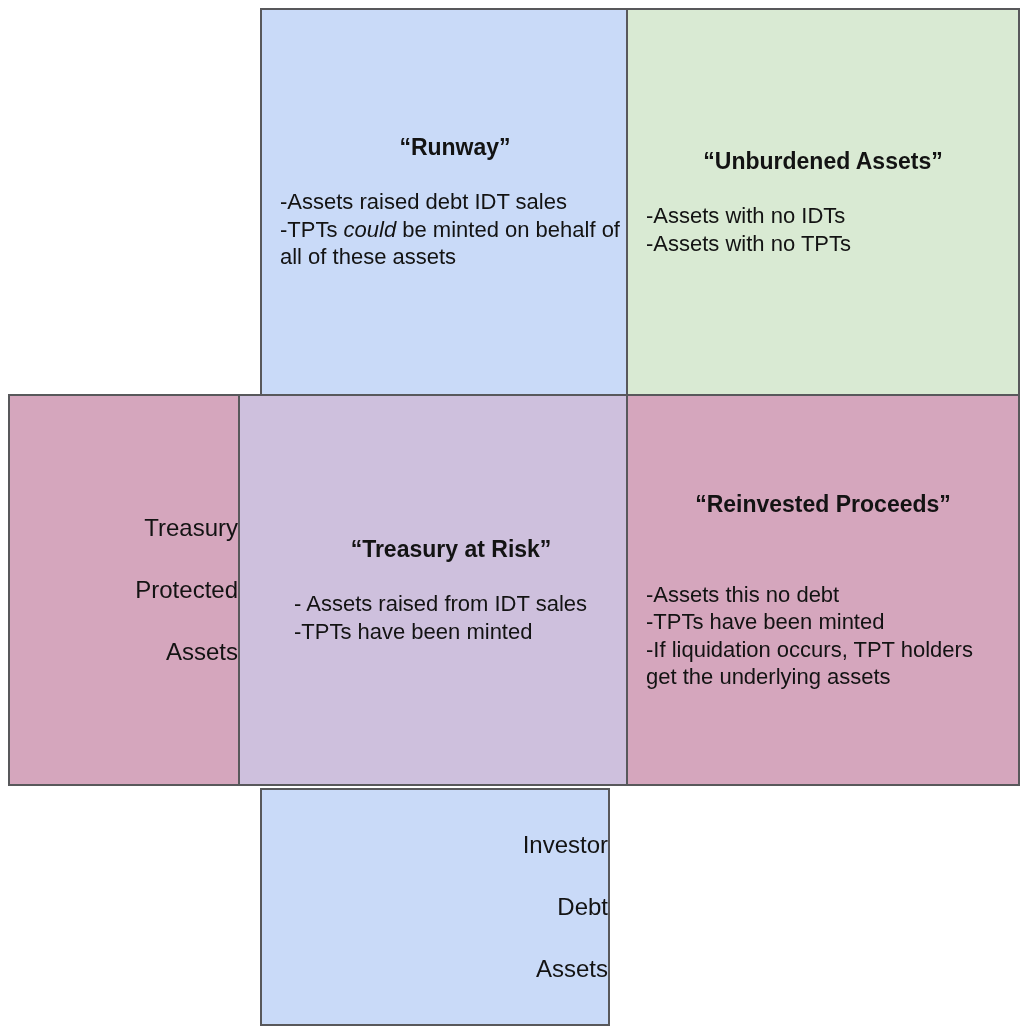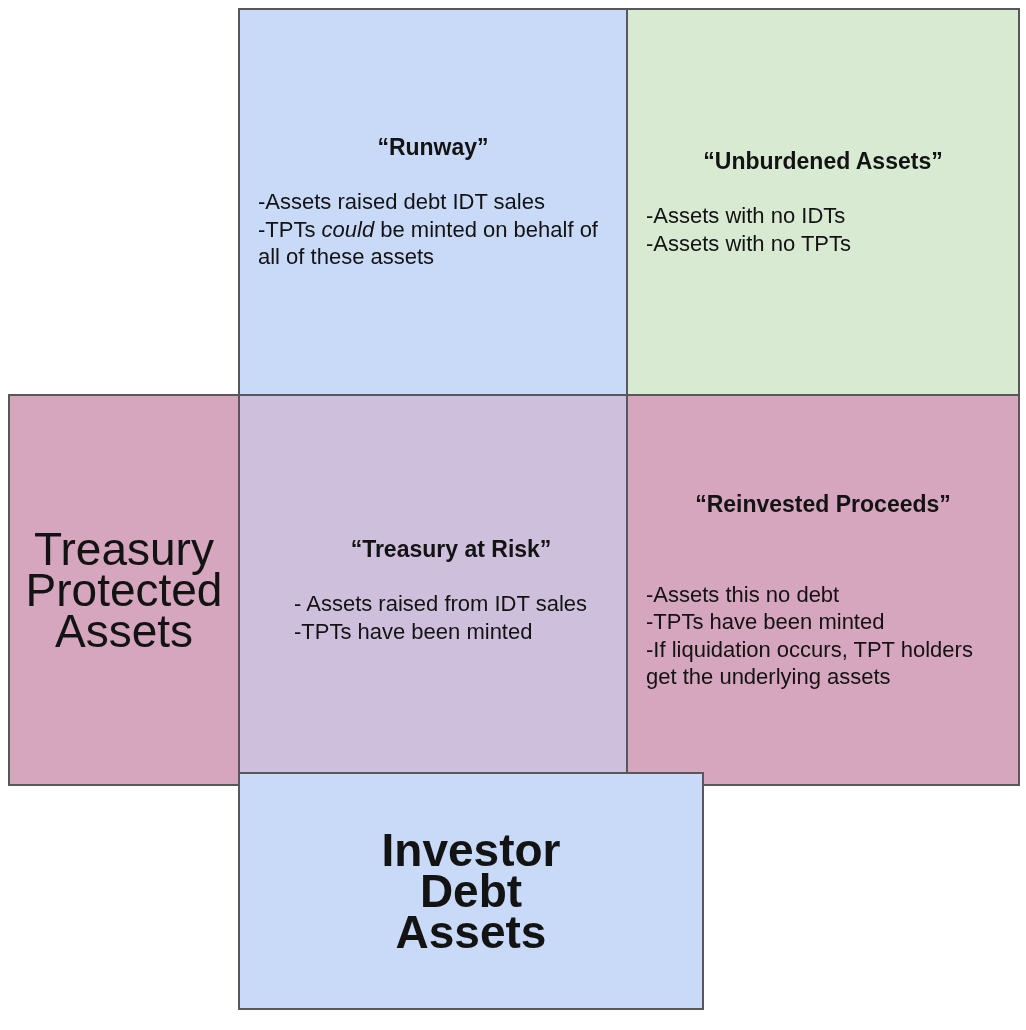--- a/index.html
+++ b/index.html
@@ -17,53 +17,53 @@
     overflow: hidden;
   }
   .box {
     position: absolute;
     box-sizing: border-box;
     border: 2px solid var(--line, #58585b);
     display: flex;
     flex-direction: column;
     justify-content: center;
   }
-  .bg-blue   { background: var(--blue,   #c9daf8); }
+  .bg-blue   { background: var(--blue,   #c9daf8); margin-left: 22px; }
   .bg-green  { background: var(--green,  #d9ead3); }
   .bg-pink   { background: var(--pink,   #d5a6bd); }
   .bg-purple { background: var(--purple, #cec0dd); }
 
   
   #box-runway      { left: 238px; top: 8px;   width: 390px; height: 388px; }
   #box-unburdened  { left: 626px; top: 8px;   width: 394px; height: 388px; }
   #box-tpa         { left: 8px;   top: 394px; width: 232px; height: 392px; }
   #box-tar         { left: 238px; top: 394px; width: 390px; height: 392px; padding-left: 36px; }
   #box-rp          { left: 626px; top: 394px; width: 394px; height: 392px; gap: 36px; }
-  #box-ida         { left: 238px; top: 772px; width: 466px; height: 238px; font-weight: bold; }
+  #box-ida         { left: 238px; top: 788px; width: 350px; height: 238px; }
 
   .box-title {
     text-align: center;
     font-weight: bold;
     font-size: 23px;
     line-height: 28px;
     padding: 0 10px;
   }
   .box-body {
     margin-top: 27px;
     padding: 0 24px 0 18px;
     font-size: 22px;
     line-height: 27.5px;
   }
   .box-body .line { margin: 0; }
   .box-body .em { font-weight: normal; font-style: italic; }
 
   .big-label {
-    text-align: center;
-    font-size: 46px;
-    line-height: 41px;
+    text-align: right;
+    font-size: 24px;
+    line-height: 62px;
     white-space: pre-line;
   }
 </style>
 </head>
 <body>
 
 <div id="canvas">
 
   <div class="box bg-pink" id="box-tpa">
     <div class="big-label">Treasury

